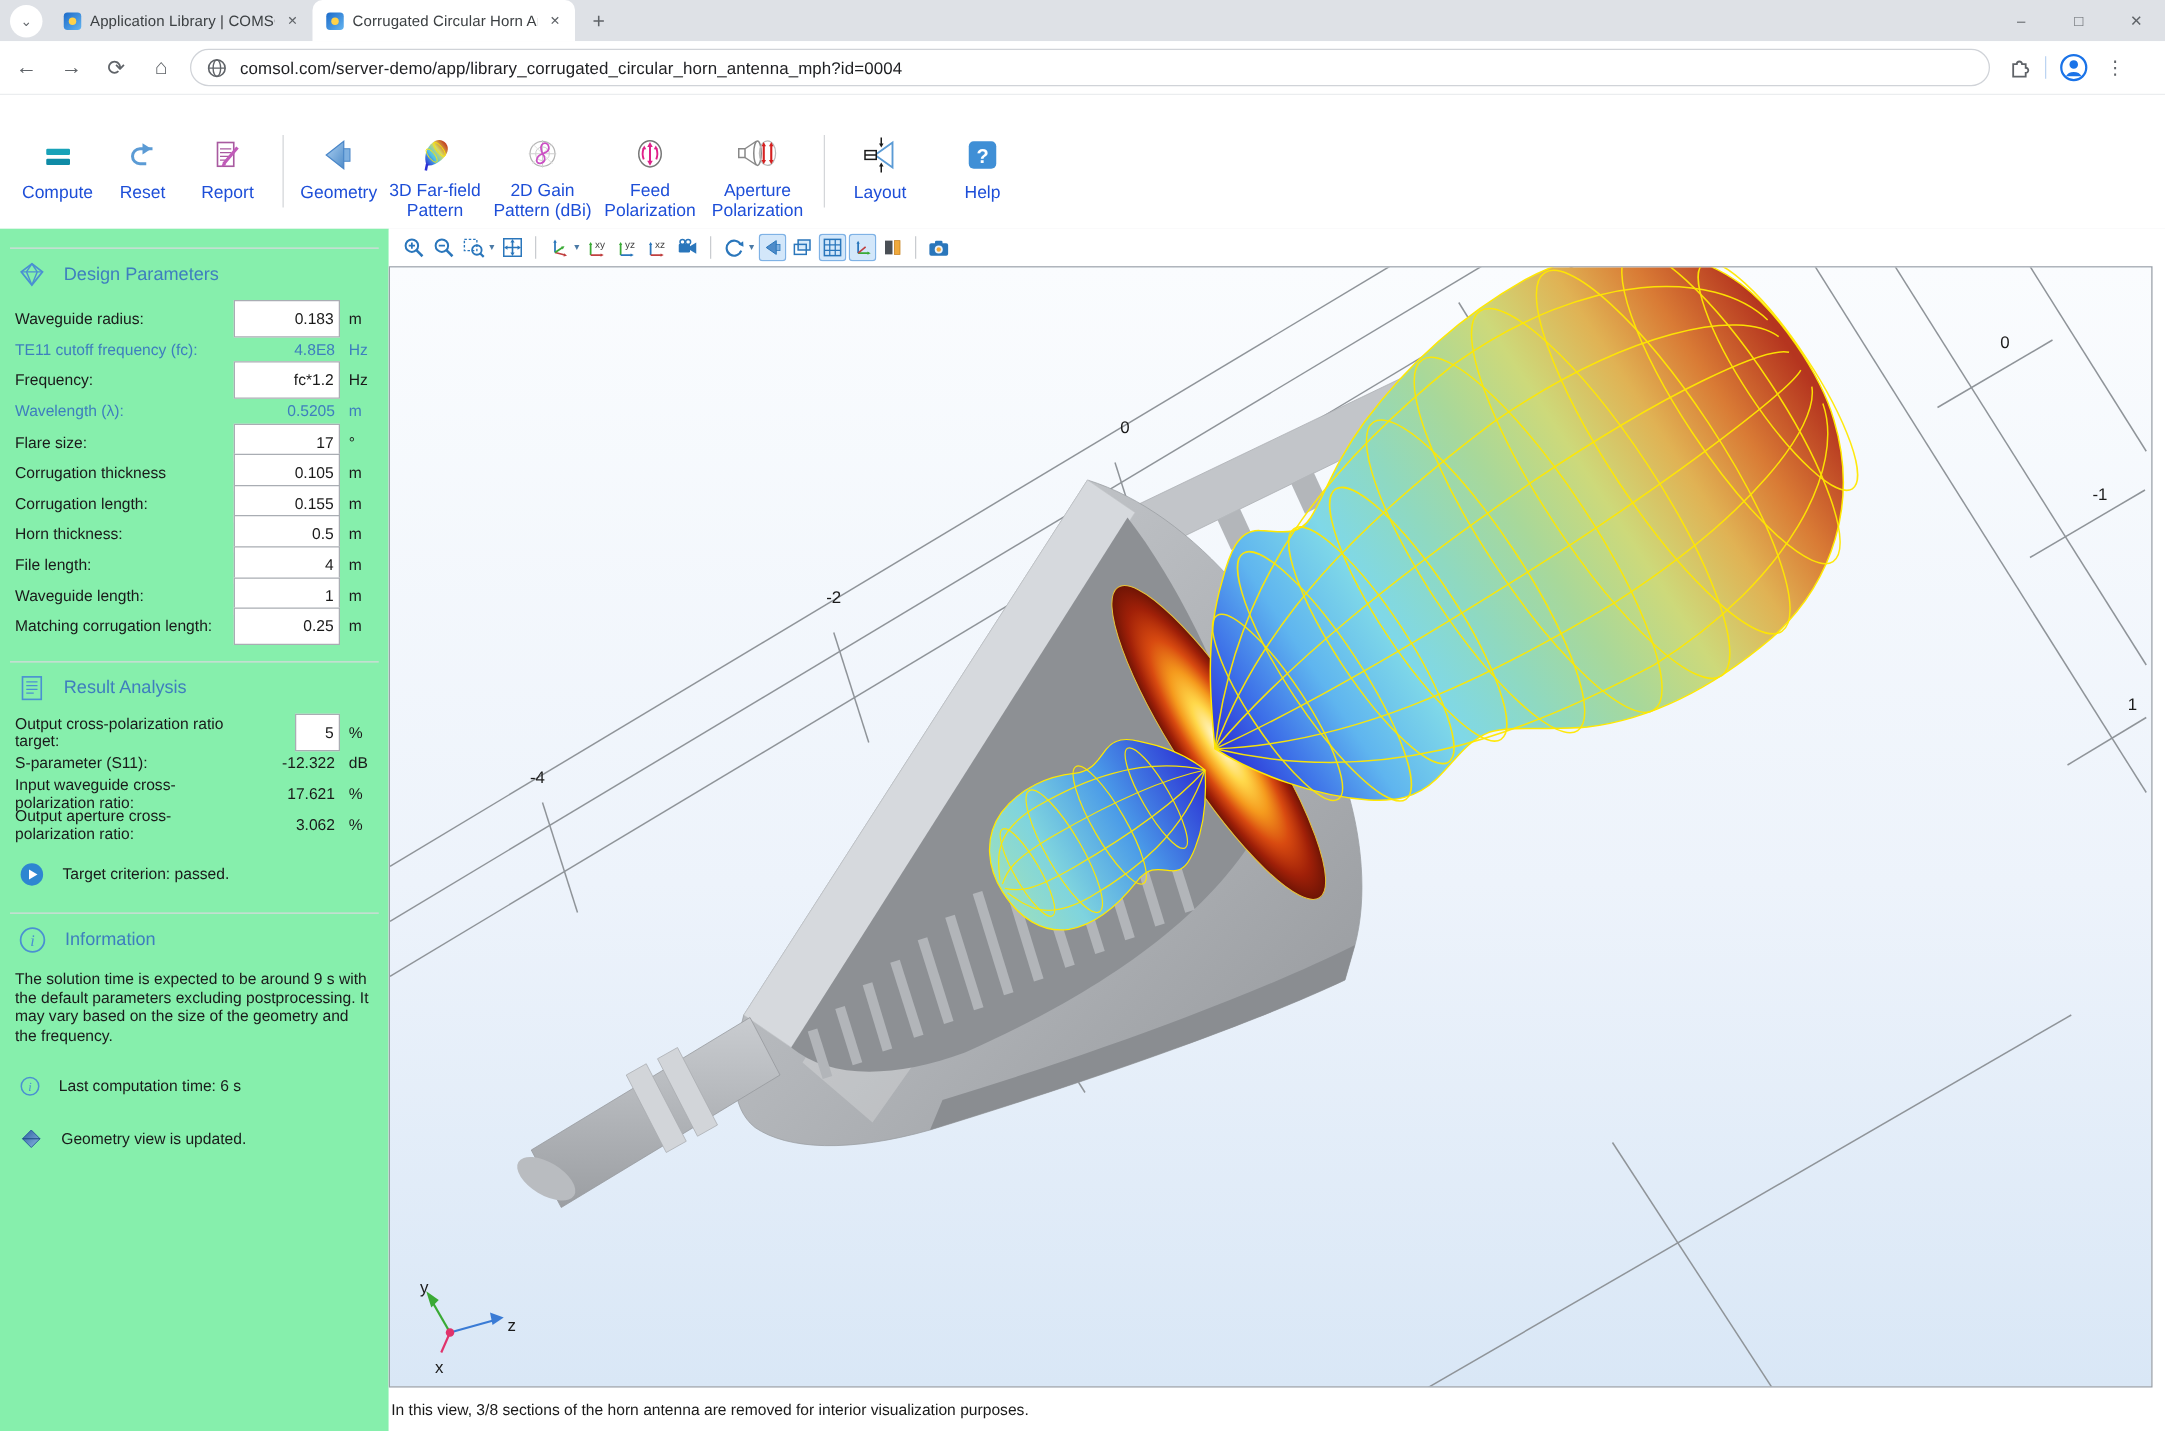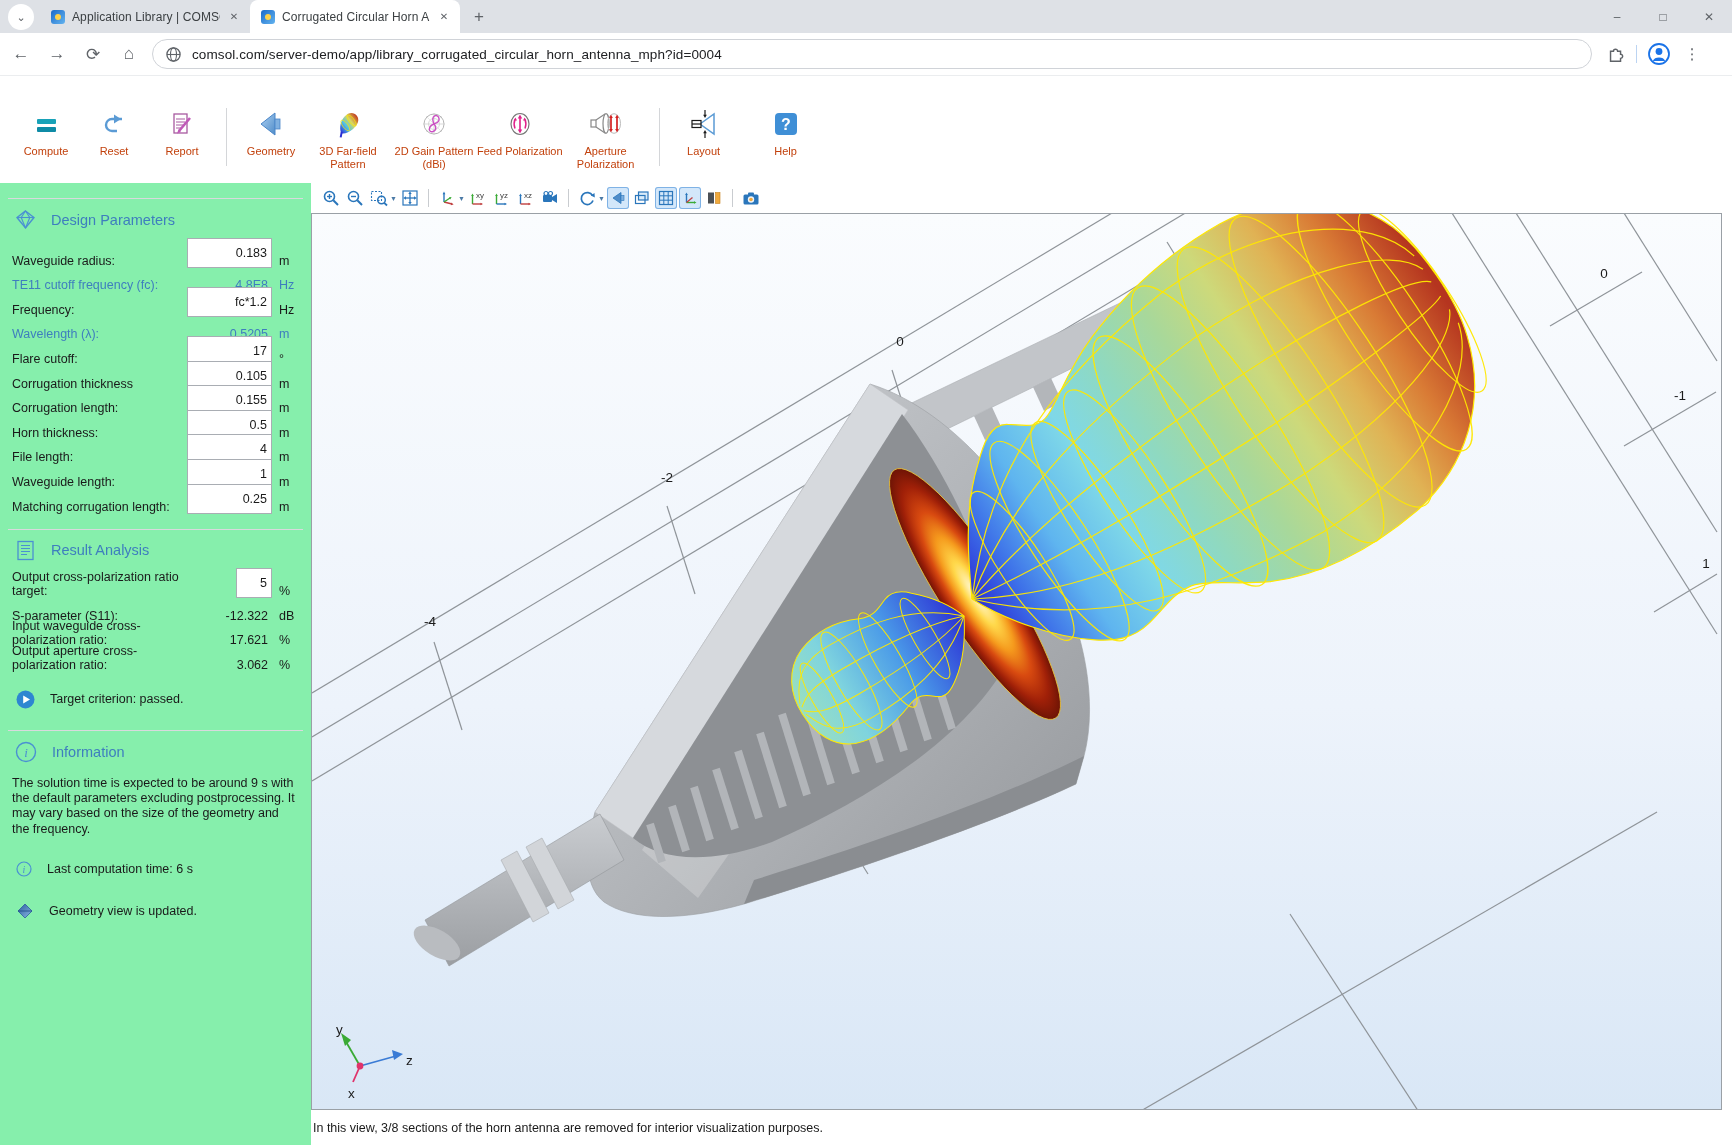--- a/index.html
+++ b/index.html
@@ -21,29 +21,29 @@
   .urlbar{flex:0 0 auto;width:1440px;height:30px;margin-left:8px;border:1px solid #d0d3d8;border-radius:15px;display:flex;align-items:center;padding:0 12px;background:#fff}
   .urltext{font-size:13.5px;color:#202124;margin-left:10px;letter-spacing:.1px}
   .navright{display:flex;align-items:center;margin-left:14px}
   .vsep{width:1px;height:18px;background:#bcd4f2;margin:0 10px}
   
   .menubar{position:absolute;left:0;top:76px;width:100%;height:24px;display:flex;align-items:center;padding-left:14px}
   .menuitem{font-size:12.5px;color:#1a1a1a}
   .ribbon{position:absolute;left:0;top:100px;width:100%;height:83px;display:flex;align-items:flex-start;padding-left:12px}
   .rbtn{display:flex;flex-direction:column;align-items:center;justify-content:flex-start;padding-top:6px;min-width:68px;height:76px}
   .rbtn .ric{height:36px;display:flex;align-items:center;justify-content:center}
-  .rbtn .rlabel{font-size:11px;color:#c2410c;text-align:center;line-height:1.15;margin-top:3px;max-width:86px}
+  .rbtn .rlabel{font-size:14px;color:#1d4ed8;text-align:center;line-height:1.15;margin-top:3px;max-width:86px}
   .rsep{width:1px;height:58px;background:#d4d6d9;margin:8px 10px 0 10px}
   .ribbon-rule{position:absolute;left:0;top:183px;width:100%;height:1px;background:#e4e6e9}
   
   .sidebar{position:absolute;left:0;top:183px;width:311px;bottom:0;background:#86efac}
   .hr{height:1px;background:#d8dadd;margin:15px 8px 0 8px}
   .sec-head{display:flex;align-items:center;margin:9px 0 12px 14px}
   .sec-head .st{font-size:14.5px;color:#3E7EBE;margin-left:14px}
-  .prow{display:flex;align-items:flex-end;height:24.6px;padding:0 10px 0 12px}
+  .prow{display:flex;align-items:center;height:24.6px;padding:0 10px 0 12px}
   .plabel{flex:1;font-size:12.5px;color:#1a1a1a}
   .plabel.blue{color:#3E7EBE}
   .vcell{width:85px;display:flex;justify-content:flex-end}
   .pinput{width:85px;height:19px;border:1px solid #a9adb3;background:#fff;font-family:"Liberation Sans",sans-serif;font-size:12.5px;text-align:right;padding:14px 4px;color:#1a1a1a}
   .pinput.narrow{width:36px}
   .pro{width:85px;font-size:12.5px;text-align:right;padding-right:4px}
   .pro.blue{color:#3E7EBE}
   .punit{width:22px;font-size:12.5px;margin-left:7px;color:#1a1a1a}
   .punit.blue{color:#3E7EBE}
   .statusline{display:flex;align-items:center;margin:18px 0 0 16px}
@@ -342,21 +342,21 @@
           <input class="pinput" value="fc*1.2" style="">
         </span>
       <span class="punit">Hz</span>
     </div>
     <div class="prow">
       <span class="plabel blue">Wavelength (λ):</span>
       <span class="pro blue">0.5205</span>
       <span class="punit blue">m</span>
     </div>
     <div class="prow">
-      <span class="plabel">Flare cutoff:</span>
+      <span class="plabel">Flare size:</span>
       <span class="vcell">
           <input class="pinput" value="17" style="">
         </span>
       <span class="punit">°</span>
     </div>
     <div class="prow">
       <span class="plabel">Corrugation thickness</span>
       <span class="vcell">
           <input class="pinput" value="0.105" style="">
         </span>

